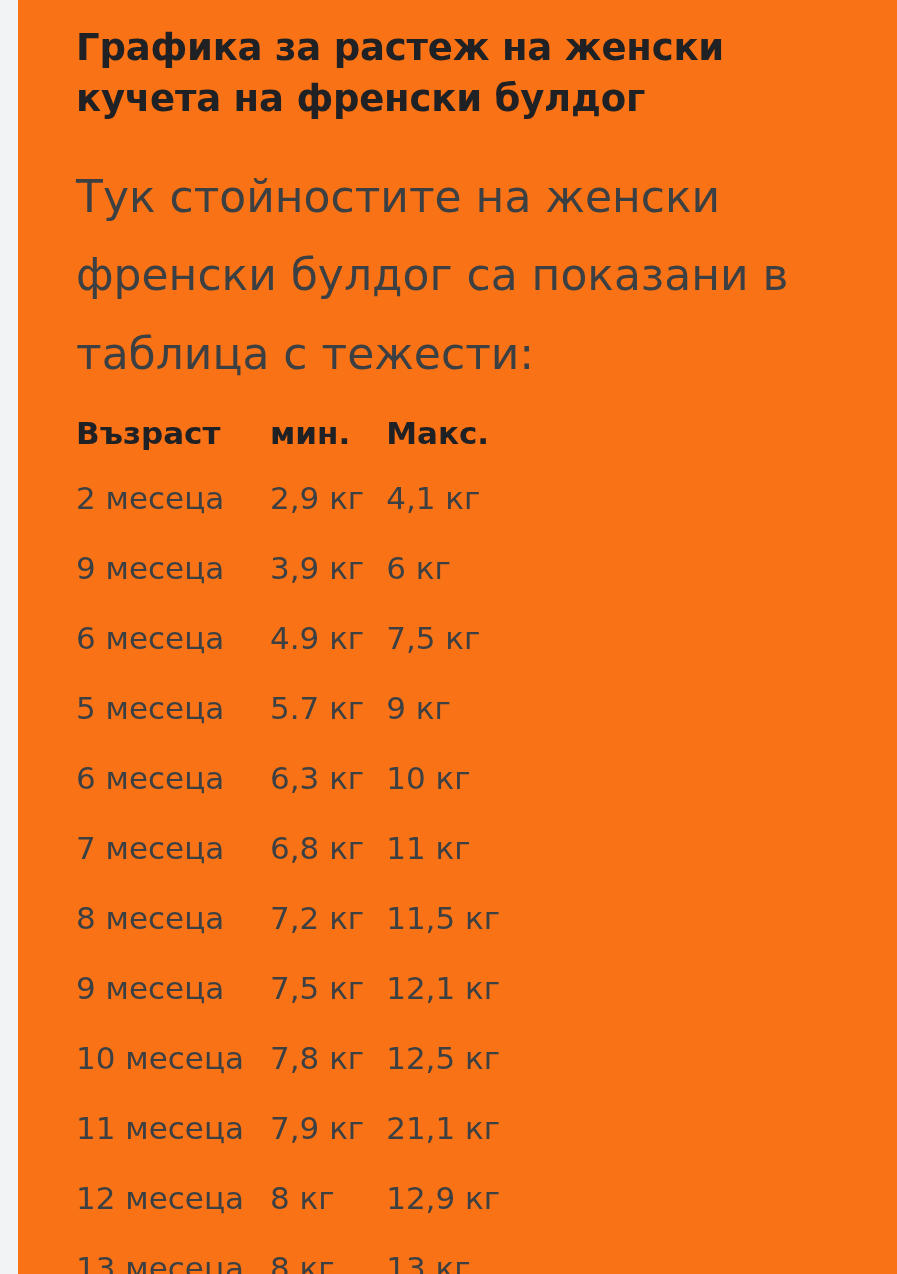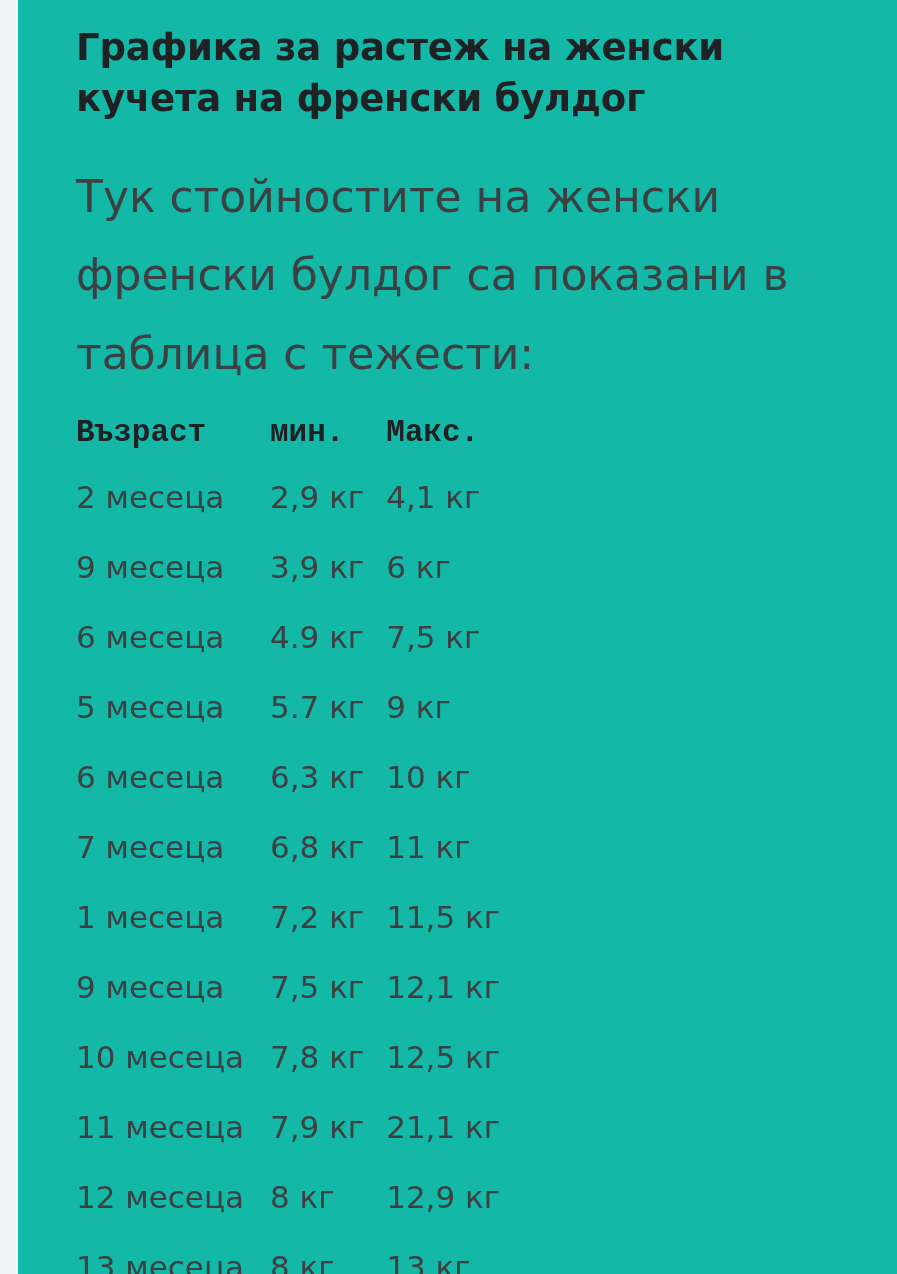--- a/index.html
+++ b/index.html
@@ -22,21 +22,21 @@
     width: 18px;
     height: 100%;
     background: #f1f3f4;
   }
   .page {
     position: absolute;
     left: 18px;
     top: 0;
     right: 0;
     bottom: 0;
-    background: #14b8a6;
+    background: #f97316;
     padding: 22px 40px 0 58px;
     box-sizing: border-box;
   }
   h1.title {
     font-size: 37px;
     line-height: 1.38;
     font-weight: bold;
     color: #202124;
     margin: 0 0 34px 0;
     letter-spacing: -0.2px;
@@ -56,21 +56,20 @@
     font-size: 31px;
     color: #3c4043;
   }
   table.growth th {
     text-align: left;
     font-weight: bold;
     color: #202124;
     padding: 8px 0 12px 0;
     font-size: 31px;
     white-space: nowrap;
-    font-family: Liberation Mono, monospace;
   }
   table.growth td {
     text-align: left;
     padding: 17px 0 17px 0;
     white-space: nowrap;
     font-weight: 400;
   }
   table.growth th.c-age, table.growth td.c-age { padding-right: 26px; }
   table.growth th.c-min, table.growth td.c-min { padding-right: 22px; }
   table.growth th.c-max, table.growth td.c-max { padding-right: 0; }
@@ -117,21 +116,21 @@
         <td class="c-age">6 месеца</td>
         <td class="c-min">6,3 кг</td>
         <td class="c-max">10 кг</td>
       </tr>
       <tr>
         <td class="c-age">7 месеца</td>
         <td class="c-min">6,8 кг</td>
         <td class="c-max">11 кг</td>
       </tr>
       <tr>
-        <td class="c-age">1 месеца</td>
+        <td class="c-age">8 месеца</td>
         <td class="c-min">7,2 кг</td>
         <td class="c-max">11,5 кг</td>
       </tr>
       <tr>
         <td class="c-age">9 месеца</td>
         <td class="c-min">7,5 кг</td>
         <td class="c-max">12,1 кг</td>
       </tr>
       <tr>
         <td class="c-age">10 месеца</td>

